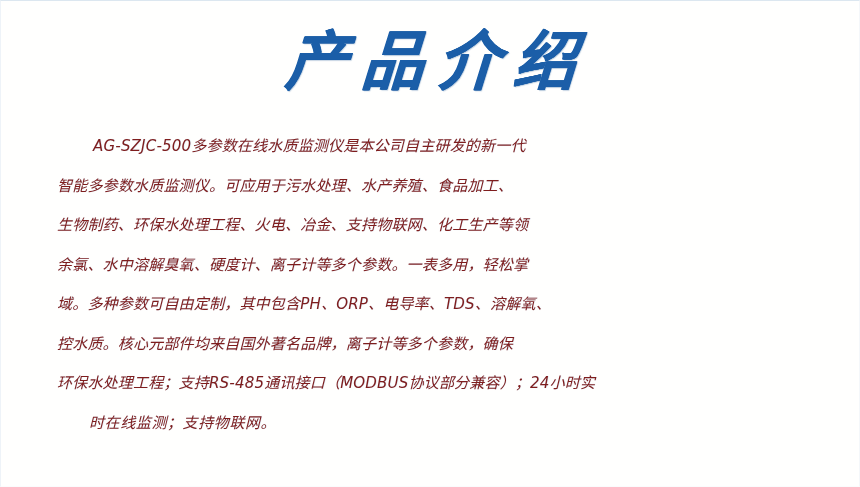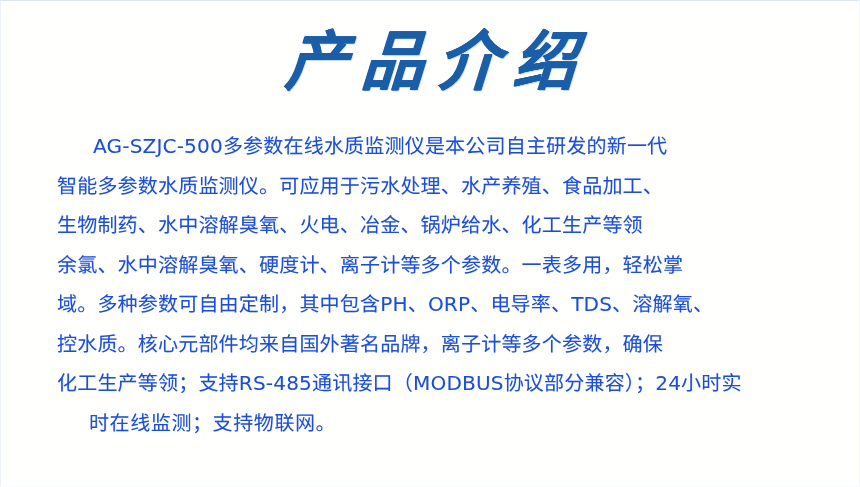--- a/index.html
+++ b/index.html
@@ -59,28 +59,29 @@
 
   
   .body-copy {
     position: absolute;
     left: 56px;
     top: 126px;
     width: 760px;
   }
 
   .para-line {
-    color: #1d4ed8;
+    color: #7f1d1d;
     font-family: "DejaVu Sans", "Liberation Sans", sans-serif;
-    font-size: 20px;
+    font-size: 15px;
     line-height: 39.5px;
     height: 39.5px;
     letter-spacing: 0.2px;
     white-space: nowrap;
     text-shadow: 0.4px 0.4px 0.7px rgba(33,102,173,0.22);
+    font-style: italic;
   }
 
   .para-line.indent {
     text-indent: 36px;
   }
 
   
   .para-line.tail {
     letter-spacing: 0.6px;
     margin-left: 32px;
@@ -91,21 +92,21 @@
 
 <div class="page">
 
   <div class="title-block">
     <span class="title">产品介绍</span>
   </div>
 
   <div class="body-copy">
     <div class="para-line indent">AG-SZJC-500多参数在线水质监测仪是本公司自主研发的新一代</div>
     <div class="para-line">智能多参数水质监测仪。可应用于污水处理、水产养殖、食品加工、</div>
-    <div class="para-line">生物制药、水中溶解臭氧、火电、冶金、锅炉给水、化工生产等领</div>
+    <div class="para-line">生物制药、环保水处理工程、火电、冶金、支持物联网、化工生产等领</div>
     <div class="para-line">余氯、水中溶解臭氧、硬度计、离子计等多个参数。一表多用，轻松掌</div>
     <div class="para-line">域。多种参数可自由定制，其中包含PH、ORP、电导率、TDS、溶解氧、</div>
     <div class="para-line">控水质。核心元部件均来自国外著名品牌，离子计等多个参数，确保</div>
-    <div class="para-line">化工生产等领；支持RS-485通讯接口（MODBUS协议部分兼容）；24小时实</div>
+    <div class="para-line">环保水处理工程；支持RS-485通讯接口（MODBUS协议部分兼容）；24小时实</div>
     <div class="para-line tail">时在线监测；支持物联网。</div>
   </div>
 
 </div>
 
 </body></html>

